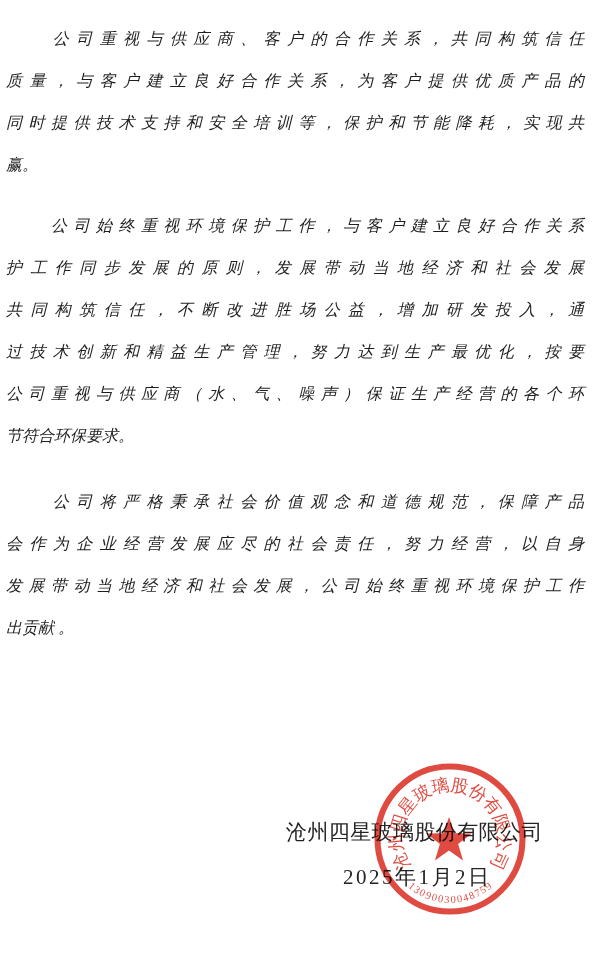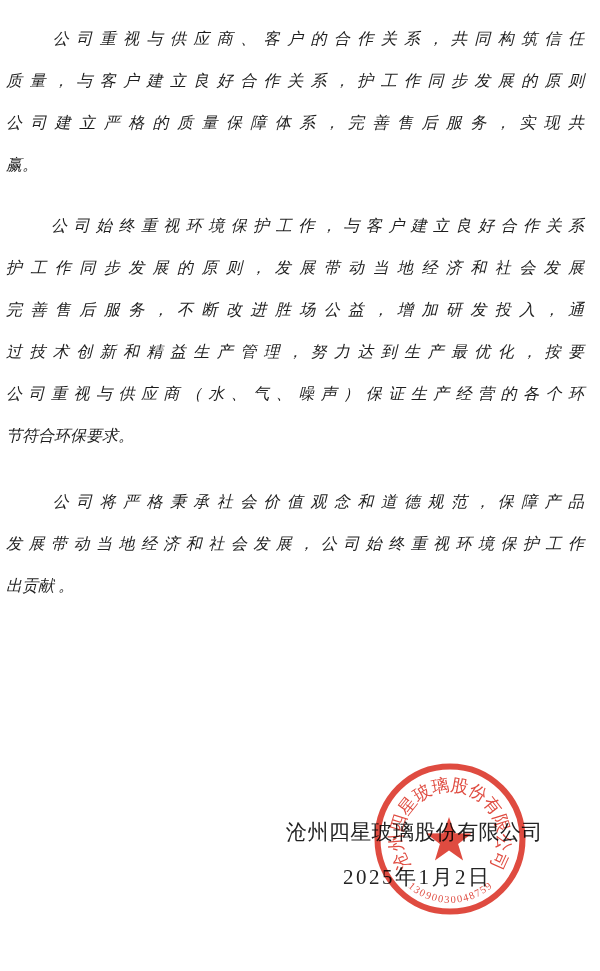--- a/index.html
+++ b/index.html
@@ -70,34 +70,35 @@
     mix-blend-mode: multiply;
     opacity: 0.9;
   }
 </style>
 </head>
 <body>
 
 <div class="doc-body">
     <div class="para">
       <div class="line">　　公司重视与供应商、客户的合作关系，共同构筑信任</div>
-      <div class="line">质量，与客户建立良好合作关系，护工作同步发展的原则</div>
-      <div class="line">公司建立严格的质量保障体系，完善售后服务，实现共</div>
+      <div class="line">质量，与客户建立良好合作关系，为客户提供优质产品的</div>
+      <div class="line">同时提供技术支持和安全培训等，保护和节能降耗，实现共</div>
       <div class="line last">赢。</div>
     </div>
     <div class="para">
       <div class="line">　　公司始终重视环境保护工作，与客户建立良好合作关系</div>
       <div class="line">护工作同步发展的原则，发展带动当地经济和社会发展</div>
-      <div class="line">完善售后服务，不断改进胜场公益，增加研发投入，通</div>
+      <div class="line">共同构筑信任，不断改进胜场公益，增加研发投入，通</div>
       <div class="line">过技术创新和精益生产管理，努力达到生产最优化，按要</div>
       <div class="line">公司重视与供应商（水、气、噪声）保证生产经营的各个环</div>
       <div class="line last">节符合环保要求。</div>
     </div>
     <div class="para p3">
       <div class="line">　　公司将严格秉承社会价值观念和道德规范，保障产品</div>
+      <div class="line">会作为企业经营发展应尽的社会责任，努力经营，以自身</div>
       <div class="line">发展带动当地经济和社会发展，公司始终重视环境保护工作</div>
       <div class="line last">出贡献 。</div>
     </div>
   </div>
 
 <div class="signature">
   <div class="company-line">沧州四星玻璃股份有限公司</div>
   <div class="date-line">2025年1月2日</div>
 
   <svg class="seal" viewBox="0 0 170 170" xmlns="http://www.w3.org/2000/svg">

